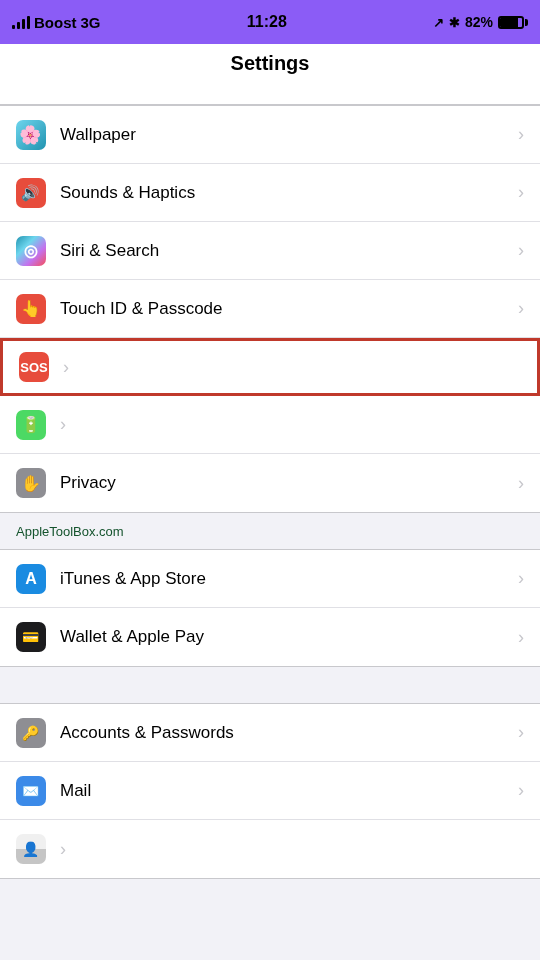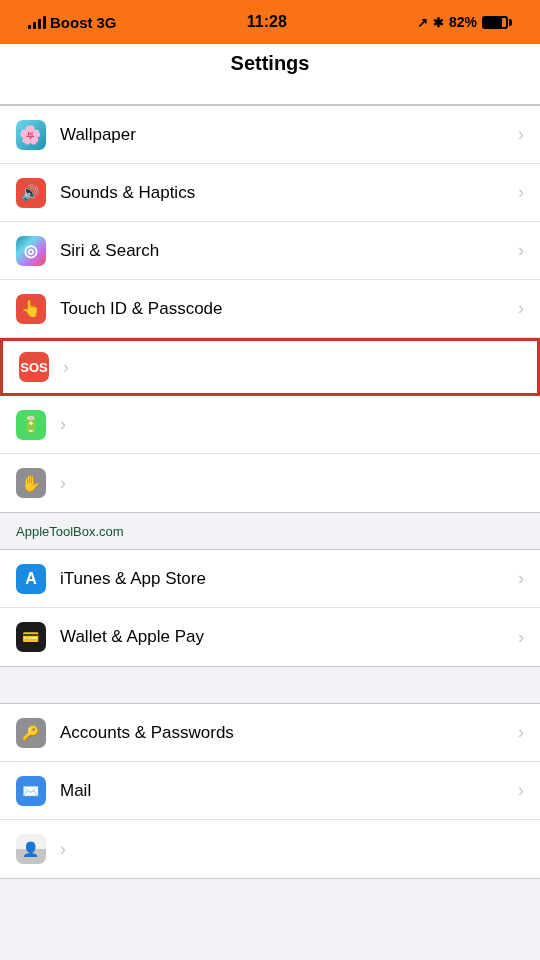--- a/index.html
+++ b/index.html
@@ -9,25 +9,25 @@
       height: 960px;
       background: #f2f2f7;
       font-family: -apple-system, 'Helvetica Neue', Arial, sans-serif;
       overflow: hidden;
     }
 
     
     .status-bar {
       width: 100%;
       height: 44px;
-      background: #f97316;
+      background: #8b5cf6;
       display: flex;
       align-items: center;
       justify-content: space-between;
-      padding: 0 28px;
+      padding: 0 12px;
       font-size: 15px;
       font-weight: 600;
     }
     .status-left { display: flex; align-items: center; gap: 4px; }
     .status-center { font-size: 16px; font-weight: 600; }
     .status-right { display: flex; align-items: center; gap: 5px; font-size: 14px; }
 
     
     .signal-bars { display: flex; align-items: flex-end; gap: 2px; height: 14px; }
     .signal-bars span {
@@ -250,20 +250,21 @@
       <div class="row-icon icon-battery">
         <span style="font-size:16px;">🔋</span>
       </div>
       <span class="row-chevron">›</span>
     </div>
 
     <div class="settings-row">
       <div class="row-icon icon-privacy">
         <span class="hand-icon">✋</span>
       </div>
+      <span class="row-label">Privacy</span>
       <span class="row-chevron">›</span>
     </div>
   </div>
 
   <div class="section-divider">
     <span class="section-divider-label">AppleToolBox.com</span>
   </div>
 
   <div class="settings-group">
 

